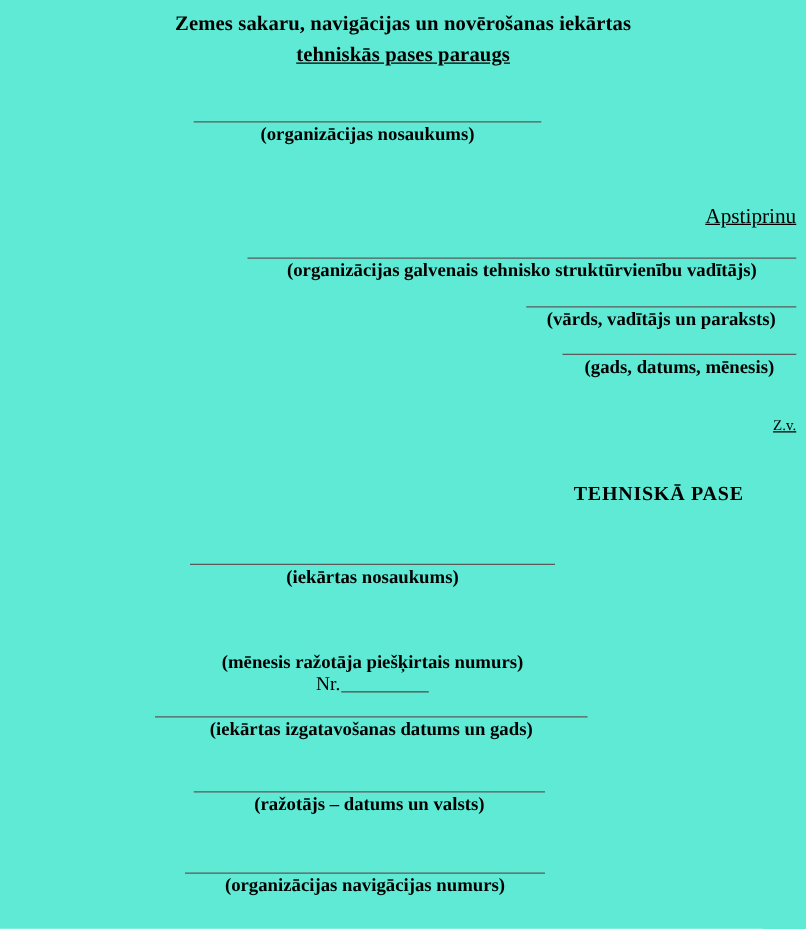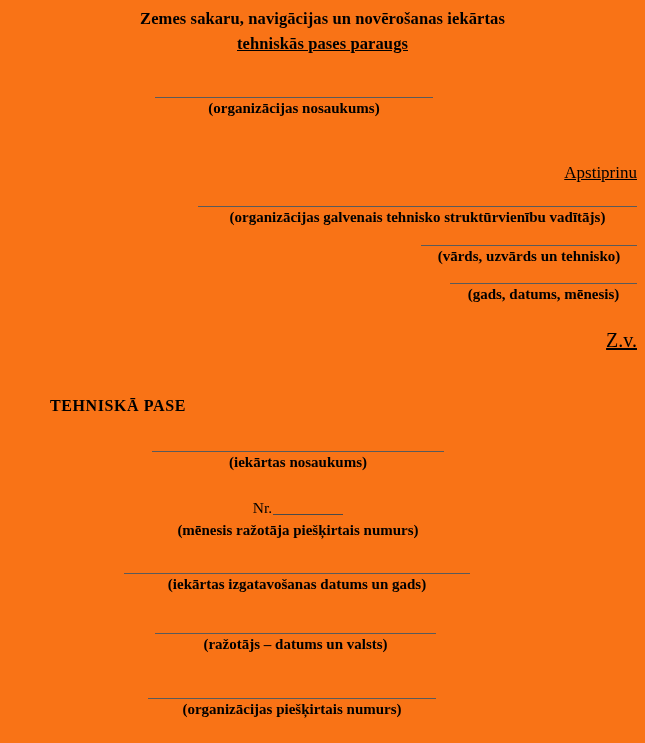--- a/index.html
+++ b/index.html
@@ -13,21 +13,21 @@
     font-family: "Liberation Serif", "DejaVu Serif", serif;
     color: #000000;
     position: relative;
     overflow: hidden;
   }
 
   .page {
     position: relative;
     width: 645px;
     height: 743px;
-    background: #f97316;
+    background: #5eead4;
   }
 
   
   .doc-title {
     position: absolute;
     top: 6px;
     left: 50px;
     width: 545px;
     text-align: center;
     font-weight: bold;
@@ -76,20 +76,21 @@
     line-height: 20px;
     white-space: nowrap;
   }
 
   
   .nr-row {
     position: absolute;
     font-size: 15.5px;
     line-height: 19px;
     white-space: nowrap;
+    margin-top: 40px;
   }
   .nr-blank {
     display: inline-block;
     width: 70px;
     border-bottom: 1px solid #4a4a4a;
     vertical-align: -2px;
     margin-left: 1px;
   }
 </style>
 </head>
@@ -109,31 +110,31 @@
 
   <div class="rtext" style="left:337px; top:163px; width:300px;">Apstiprinu</div>
 
   <div class="field" style="left:198px; top:206px; width:439px;">
     <div class="rule"></div>
     <div class="caption center">(organizācijas galvenais tehnisko struktūrvienību vadītājs)</div>
   </div>
 
   <div class="field" style="left:421px; top:245px; width:216px;">
     <div class="rule"></div>
-    <div class="caption center">(vārds, uzvārds un tehnisko)</div>
+    <div class="caption center">(vārds, vadītājs un paraksts)</div>
   </div>
 
   <div class="field" style="left:450px; top:283px; width:187px;">
     <div class="rule"></div>
     <div class="caption center">(gads, datums, mēnesis)</div>
   </div>
 
-  <div class="rtext" style="left:437px; top:330px; width:200px; font-size:20px;">Z.v.</div>
+  <div class="rtext" style="left:437px; top:330px; width:200px; font-size:12px;">Z.v.</div>
 
-  <div class="section-heading" style="left:50px; top:396px; width:545px; text-align:left;">TEHNISKĀ PASE</div>
+  <div class="section-heading" style="left:50px; top:386px; width:545px; text-align:right;">TEHNISKĀ PASE</div>
 
   <div class="field" style="left:152px; top:451px; width:292px;">
     <div class="rule"></div>
     <div class="caption center">(iekārtas nosaukums)</div>
   </div>
 
   <div class="nr-row" style="left:152px; top:498px; width:292px; text-align:center;">
     <span>Nr.</span><span class="nr-blank"></span>
   </div>
   <div class="caption center" style="position:absolute; left:132px; top:520px; width:332px;">(mēnesis ražotāja piešķirtais numurs)</div>
@@ -143,16 +144,16 @@
     <div class="caption center">(iekārtas izgatavošanas datums un gads)</div>
   </div>
 
   <div class="field" style="left:155px; top:633px; width:281px;">
     <div class="rule"></div>
     <div class="caption center">(ražotājs – datums un valsts)</div>
   </div>
 
   <div class="field" style="left:148px; top:698px; width:288px;">
     <div class="rule"></div>
-    <div class="caption center">(organizācijas piešķirtais numurs)</div>
+    <div class="caption center">(organizācijas navigācijas numurs)</div>
   </div>
 
 </div>
 
 </body></html>

